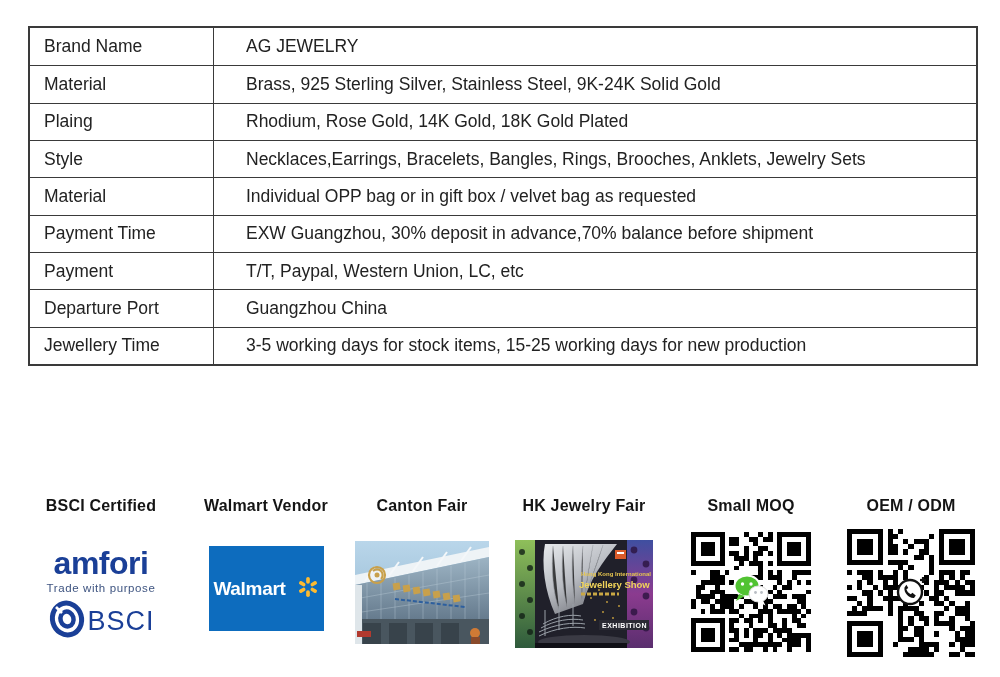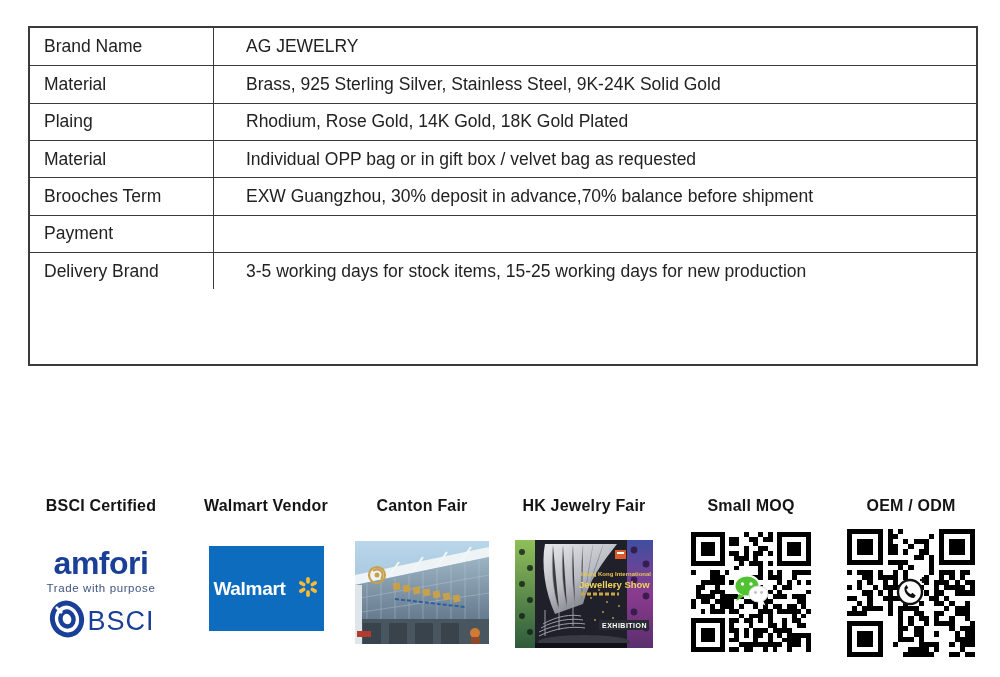--- a/index.html
+++ b/index.html
@@ -70,32 +70,41 @@
   </div>
   <div class="spec-row">
     <div class="spec-cell spec-label">Material</div>
     <div class="spec-cell spec-value">Brass, 925 Sterling Silver, Stainless Steel, 9K-24K Solid Gold</div>
   </div>
   <div class="spec-row">
     <div class="spec-cell spec-label">Plaing</div>
     <div class="spec-cell spec-value">Rhodium, Rose Gold, 14K Gold, 18K Gold Plated</div>
   </div>
   <div class="spec-row">
+    <div class="spec-cell spec-label">Style</div>
+    <div class="spec-cell spec-value">Necklaces,Earrings, Bracelets, Bangles, Rings, Brooches, Anklets, Jewelry Sets</div>
+  </div>
+  <div class="spec-row">
     <div class="spec-cell spec-label">Material</div>
     <div class="spec-cell spec-value">Individual OPP bag or in gift box / velvet bag as requested</div>
   </div>
   <div class="spec-row">
-    <div class="spec-cell spec-label">Brooches Term</div>
+    <div class="spec-cell spec-label">Payment Time</div>
     <div class="spec-cell spec-value">EXW Guangzhou, 30% deposit in advance,70% balance before shipment</div>
   </div>
   <div class="spec-row">
     <div class="spec-cell spec-label">Payment</div>
-  </div>
-  <div class="spec-row">
-    <div class="spec-cell spec-label">Delivery Brand</div>
+    <div class="spec-cell spec-value">T/T, Paypal, Western Union, LC, etc</div>
+  </div>
+  <div class="spec-row">
+    <div class="spec-cell spec-label">Departure Port</div>
+    <div class="spec-cell spec-value">Guangzhou China</div>
+  </div>
+  <div class="spec-row">
+    <div class="spec-cell spec-label">Jewellery Time</div>
     <div class="spec-cell spec-value">3-5 working days for stock items, 15-25 working days for new production</div>
   </div>
 </div>
 
 <div class="badge badge-bsci">
   <span class="badge-label">BSCI Certified</span>
   <div class="amfori">
     <div class="amfori-title">amfori</div>
     <div class="amfori-tag">Trade with purpose</div>
     <div class="amfori-bsci">

